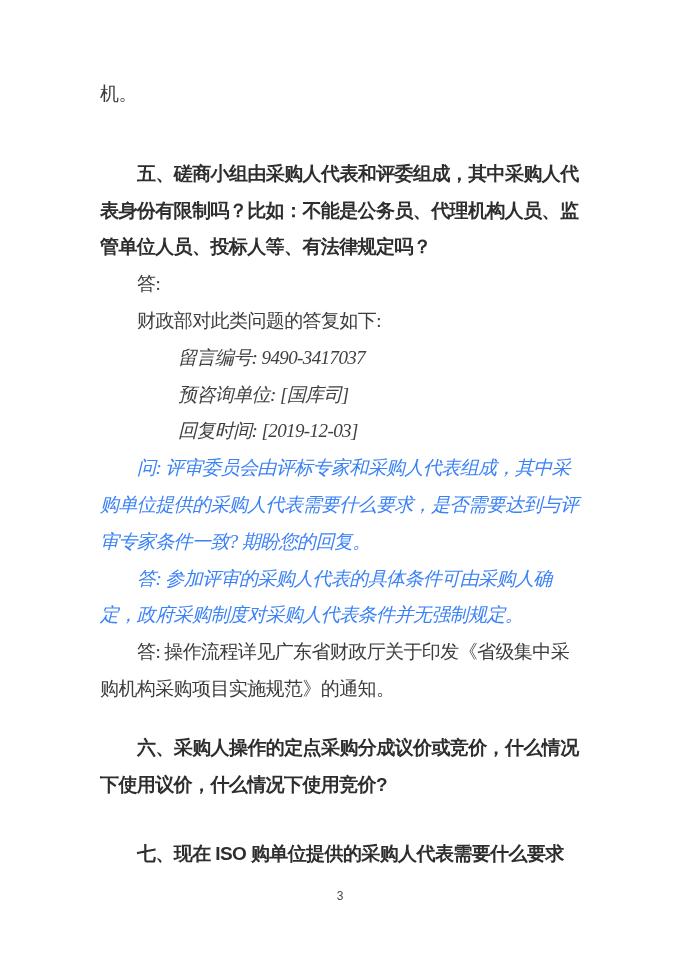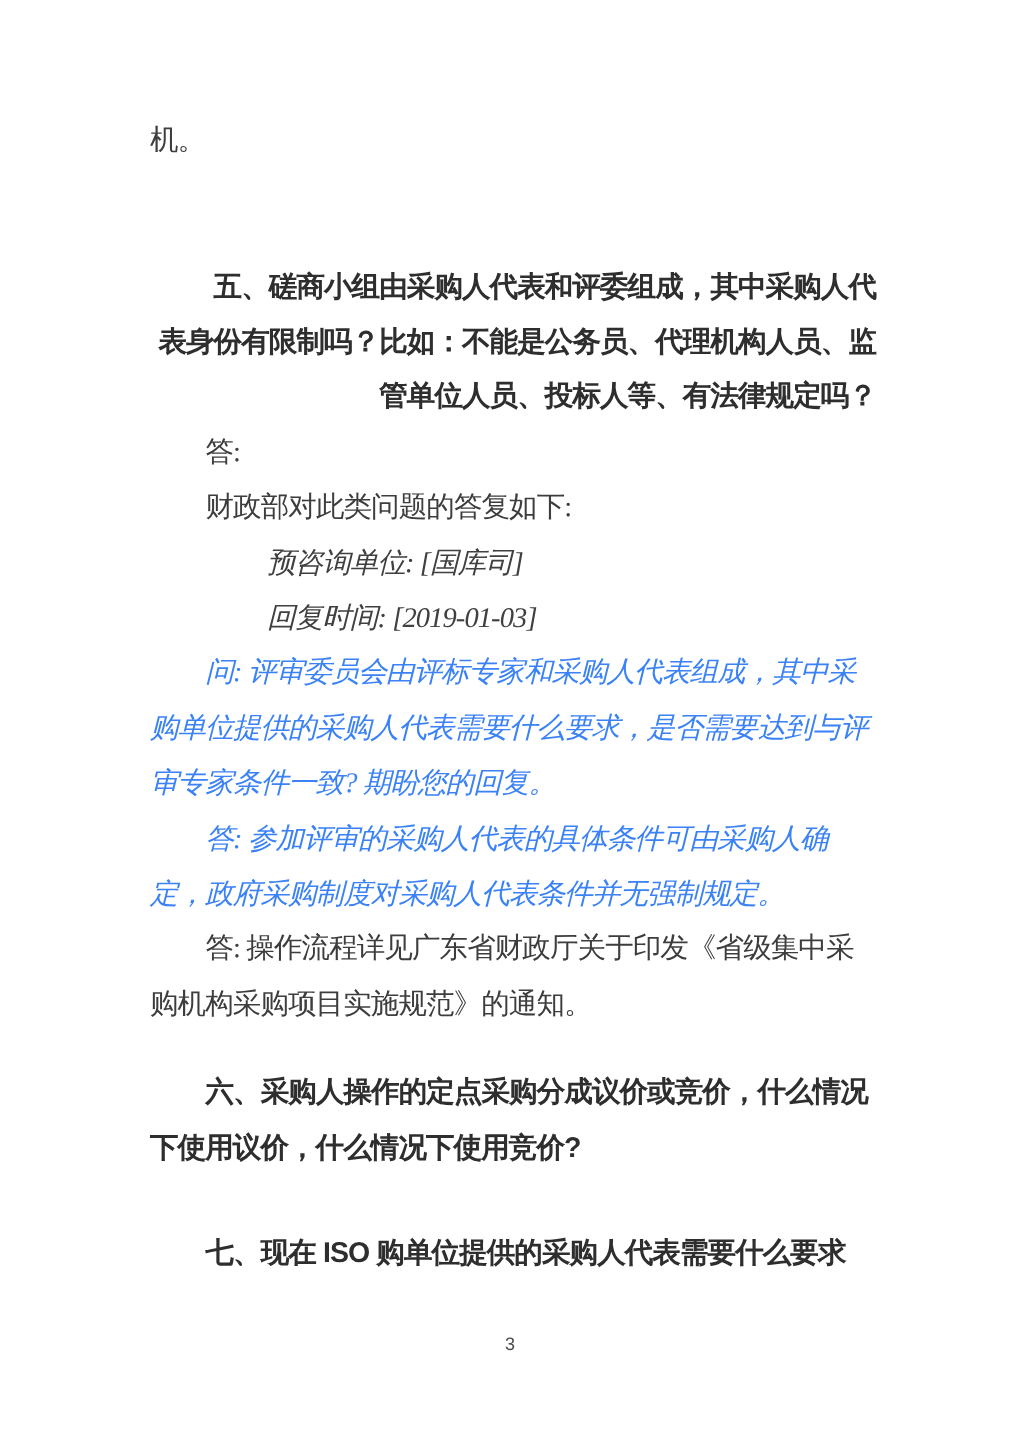--- a/index.html
+++ b/index.html
@@ -34,21 +34,21 @@
   }
   .quote-line {
     font-style: italic;
     padding-left: 78px;
     color: #404040;
   }
   .quote-para {
     font-style: italic;
     color: #3b82f6;
   }
-  .mt-h5 { margin-top: 61px; text-align: right; }
+  .mt-h5 { margin-top: 43px; }
   .mt-h6 { margin-top: 22px; }
   .mt-h7 { margin-top: 33px; }
   .page-number {
     position: absolute;
     left: 0;
     right: 0;
     top: 888px;
     text-align: center;
     font-size: 12px;
     line-height: 16px;
@@ -65,24 +65,25 @@
   <p class="para">机。</p>
 
   <p class="para heading indent2 mt-h5">五、磋商小组由采购人代表和评委组成，其中采购人代
 表身份有限制吗？比如：不能是公务员、代理机构人员、监
 管单位人员、投标人等、有法律规定吗？</p>
 
   <p class="para indent2">答:</p>
 
   <p class="para indent2">财政部对此类问题的答复如下:</p>
 
+  <p class="para quote-line">留言编号: 9490-3417037</p>
 
   <p class="para quote-line">预咨询单位: [国库司]</p>
 
-  <p class="para quote-line">回复时间: [2019-01-03]</p>
+  <p class="para quote-line">回复时间: [2019-12-03]</p>
 
   <p class="para quote-para indent2">问: 评审委员会由评标专家和采购人代表组成，其中采
 购单位提供的采购人代表需要什么要求，是否需要达到与评
 审专家条件一致? 期盼您的回复。</p>
 
   <p class="para quote-para indent2">答: 参加评审的采购人代表的具体条件可由采购人确
 定，政府采购制度对采购人代表条件并无强制规定。</p>
 
   <p class="para indent2">答: 操作流程详见广东省财政厅关于印发《省级集中采
 购机构采购项目实施规范》的通知。</p>

